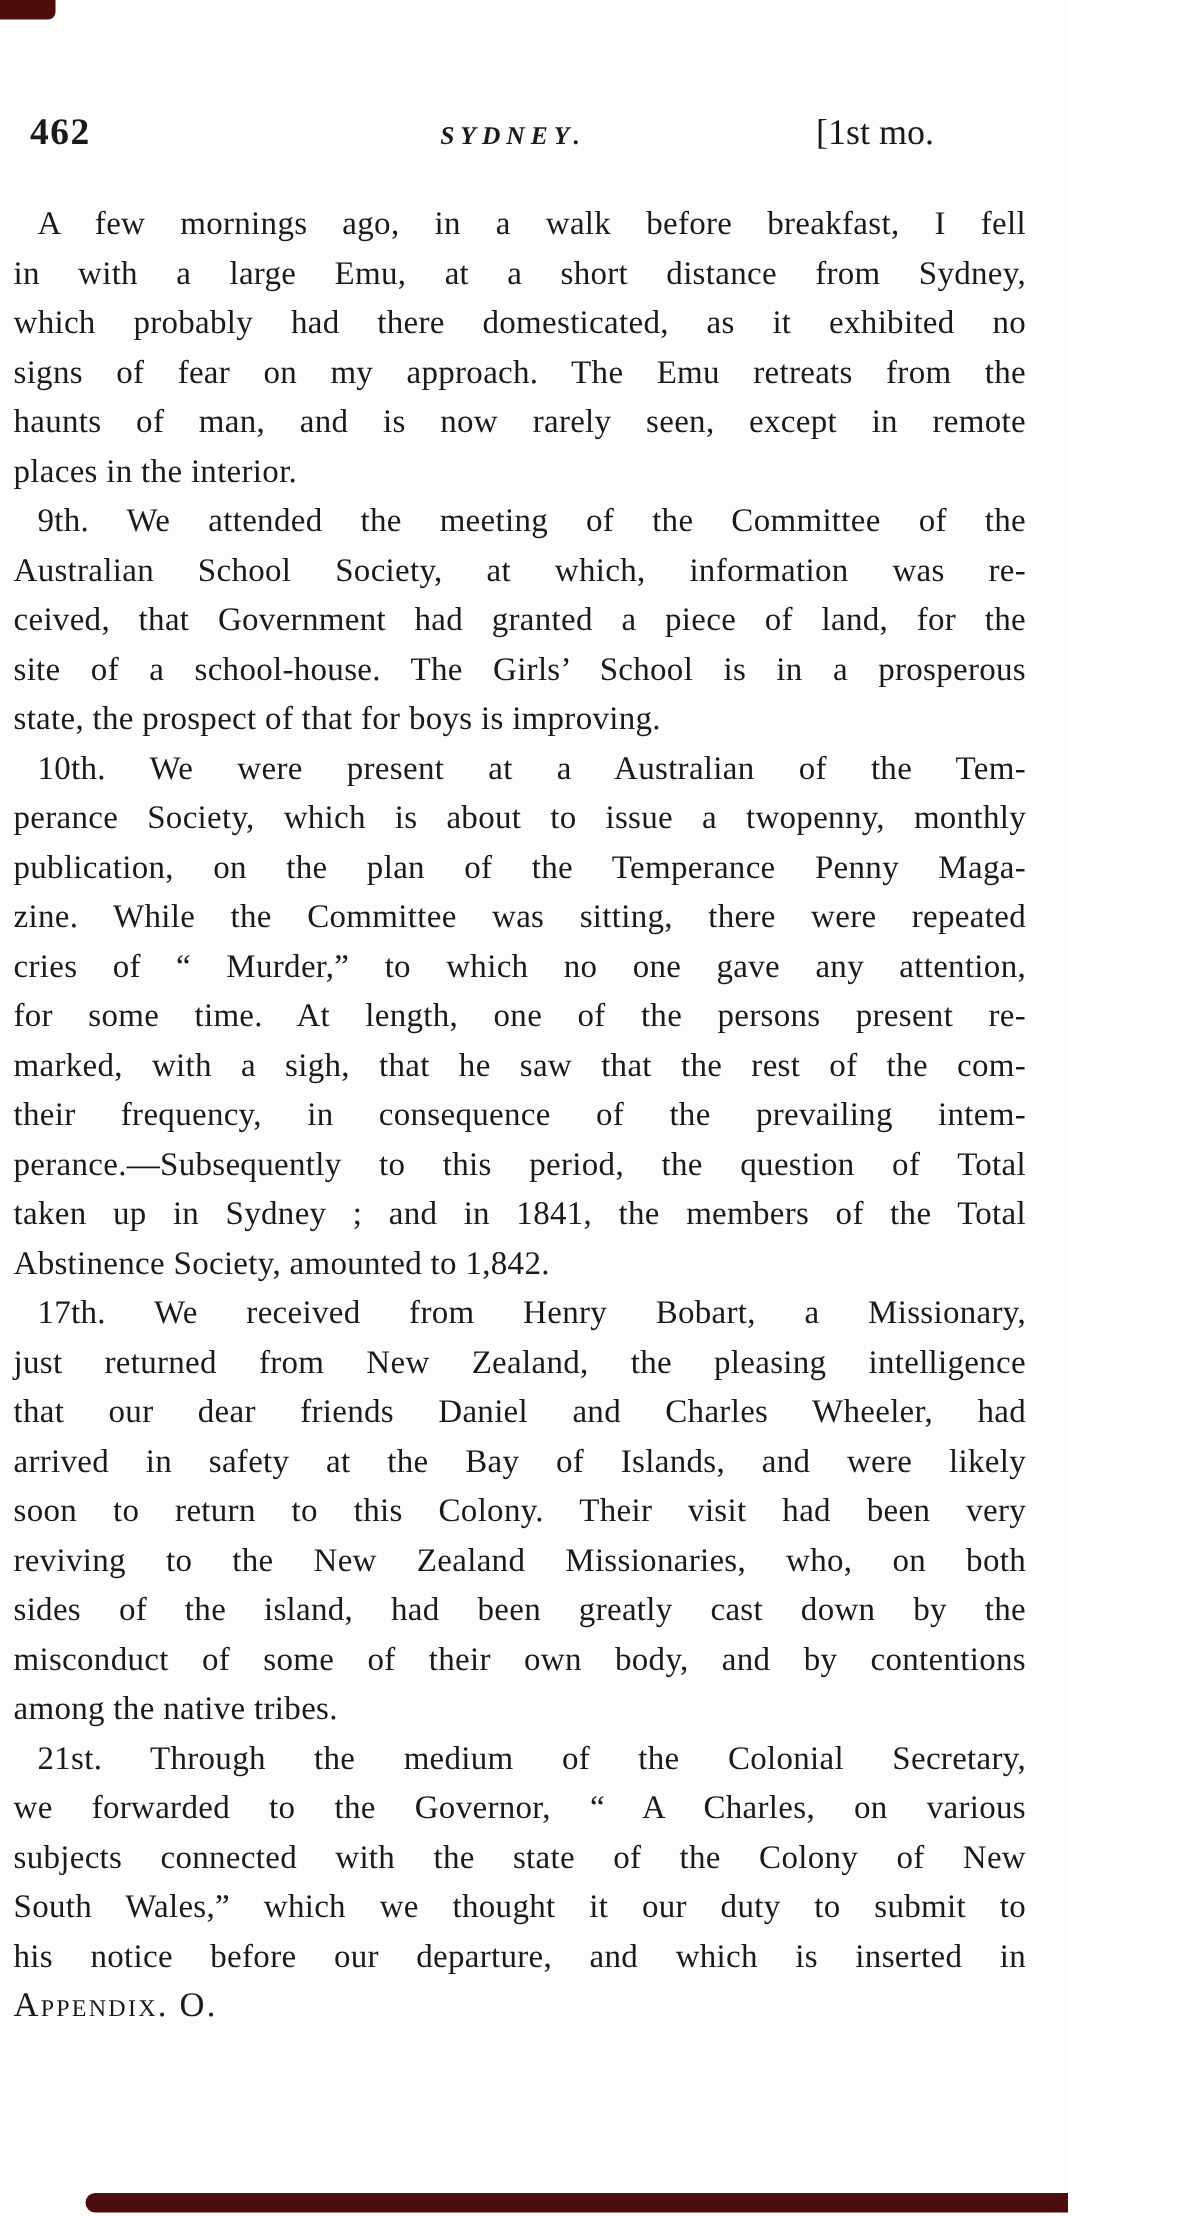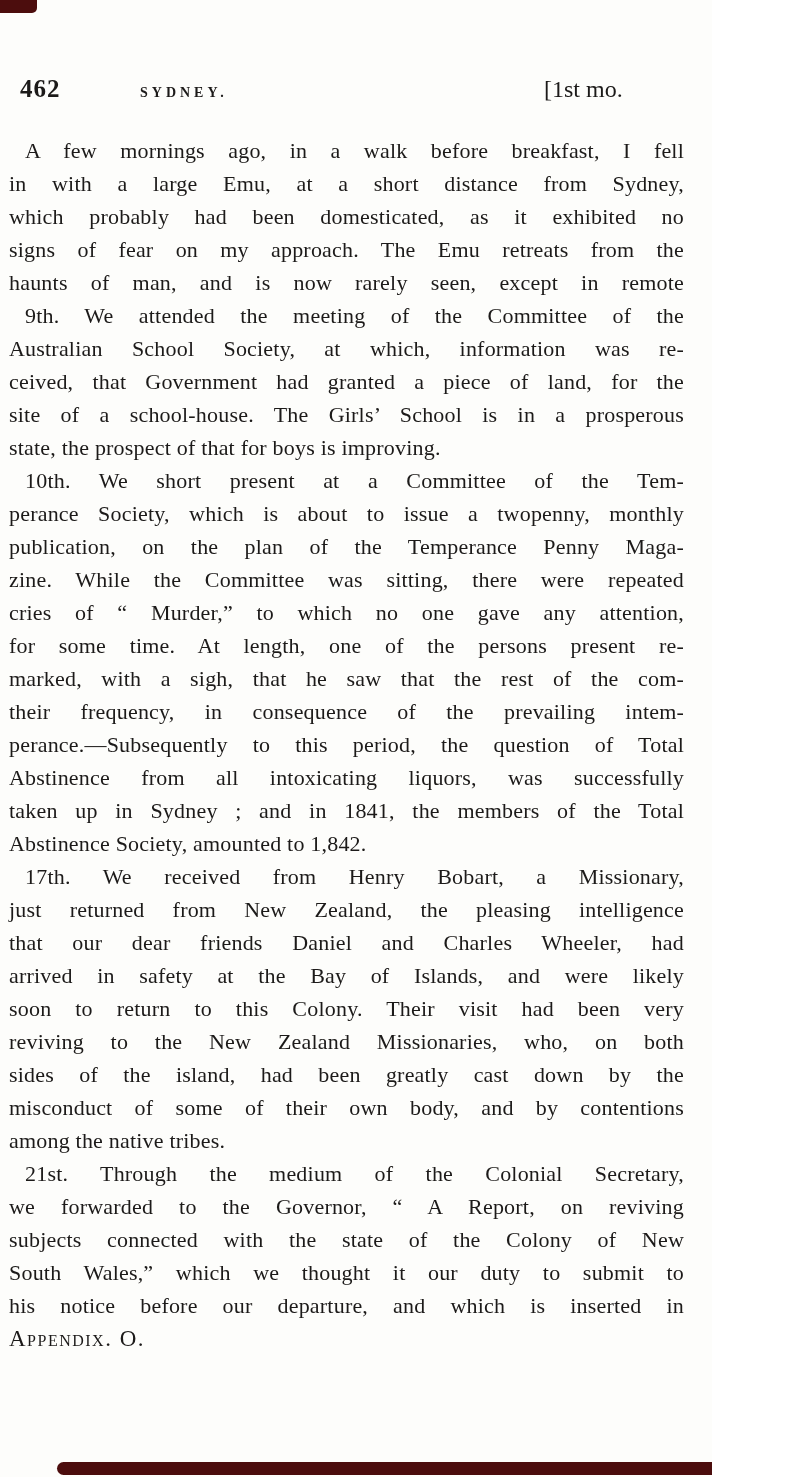--- a/index.html
+++ b/index.html
@@ -34,23 +34,25 @@
     line-height: 30px;
   }
   .page-number {
     width: 120px;
     font-size: 25px;
     font-weight: 700;
     letter-spacing: 1px;
   }
   .running-title {
     flex: 1;
-    font-size: 14px;
+    text-align: center;
+    font-size: 17px;
     font-weight: 700;
     letter-spacing: 4px;
+    font-style: italic;
   }
   .month-label {
     width: 140px;
     font-size: 24px;
   }
   
   .text-body {
     margin: 26px 28px 0 9px;
   }
   .line {
@@ -78,59 +80,59 @@
   <header class="page-header">
     <span class="page-number">462</span>
     <span class="running-title">SYDNEY.</span>
     <span class="month-label">[1st mo.</span>
   </header>
 
   <main class="text-body">
       <div>
         <div class="line first">A few mornings ago, in a walk before breakfast, I fell</div>
         <div class="line">in with a large Emu, at a short distance from Sydney,</div>
-        <div class="line">which probably had been domesticated, as it exhibited no</div>
+        <div class="line">which probably had there domesticated, as it exhibited no</div>
         <div class="line">signs of fear on my approach. The Emu retreats from the</div>
         <div class="line">haunts of man, and is now rarely seen, except in remote</div>
+        <div class="line last">places in the interior.</div>
       </div>
       <div>
         <div class="line first">9th. We attended the meeting of the Committee of the</div>
         <div class="line">Australian School Society, at which, information was re-</div>
         <div class="line">ceived, that Government had granted a piece of land, for the</div>
         <div class="line">site of a school-house. The Girls’ School is in a prosperous</div>
         <div class="line last">state, the prospect of that for boys is improving.</div>
       </div>
       <div>
-        <div class="line first">10th. We short present at a Committee of the Tem-</div>
+        <div class="line first">10th. We were present at a Australian of the Tem-</div>
         <div class="line">perance Society, which is about to issue a twopenny, monthly</div>
         <div class="line">publication, on the plan of the Temperance Penny Maga-</div>
         <div class="line">zine. While the Committee was sitting, there were repeated</div>
         <div class="line">cries of “ Murder,” to which no one gave any attention,</div>
         <div class="line">for some time. At length, one of the persons present re-</div>
         <div class="line">marked, with a sigh, that he saw that the rest of the com-</div>
         <div class="line">their frequency, in consequence of the prevailing intem-</div>
         <div class="line">perance.—Subsequently to this period, the question of Total</div>
-        <div class="line">Abstinence from all intoxicating liquors, was successfully</div>
         <div class="line">taken up in Sydney ; and in 1841, the members of the Total</div>
         <div class="line last">Abstinence Society, amounted to 1,842.</div>
       </div>
       <div>
         <div class="line first">17th. We received from Henry Bobart, a Missionary,</div>
         <div class="line">just returned from New Zealand, the pleasing intelligence</div>
         <div class="line">that our dear friends Daniel and Charles Wheeler, had</div>
         <div class="line">arrived in safety at the Bay of Islands, and were likely</div>
         <div class="line">soon to return to this Colony. Their visit had been very</div>
         <div class="line">reviving to the New Zealand Missionaries, who, on both</div>
         <div class="line">sides of the island, had been greatly cast down by the</div>
         <div class="line">misconduct of some of their own body, and by contentions</div>
         <div class="line last">among the native tribes.</div>
       </div>
       <div>
         <div class="line first">21st. Through the medium of the Colonial Secretary,</div>
-        <div class="line">we forwarded to the Governor, “ A Report, on reviving</div>
+        <div class="line">we forwarded to the Governor, “ A Charles, on various</div>
         <div class="line">subjects connected with the state of the Colony of New</div>
         <div class="line">South Wales,” which we thought it our duty to submit to</div>
         <div class="line">his notice before our departure, and which is inserted in</div>
         <div class="line last sc">Appendix. O.</div>
       </div>
     </main>
 
   <div class="artifact bottom-bar"></div>
 </div>
 

